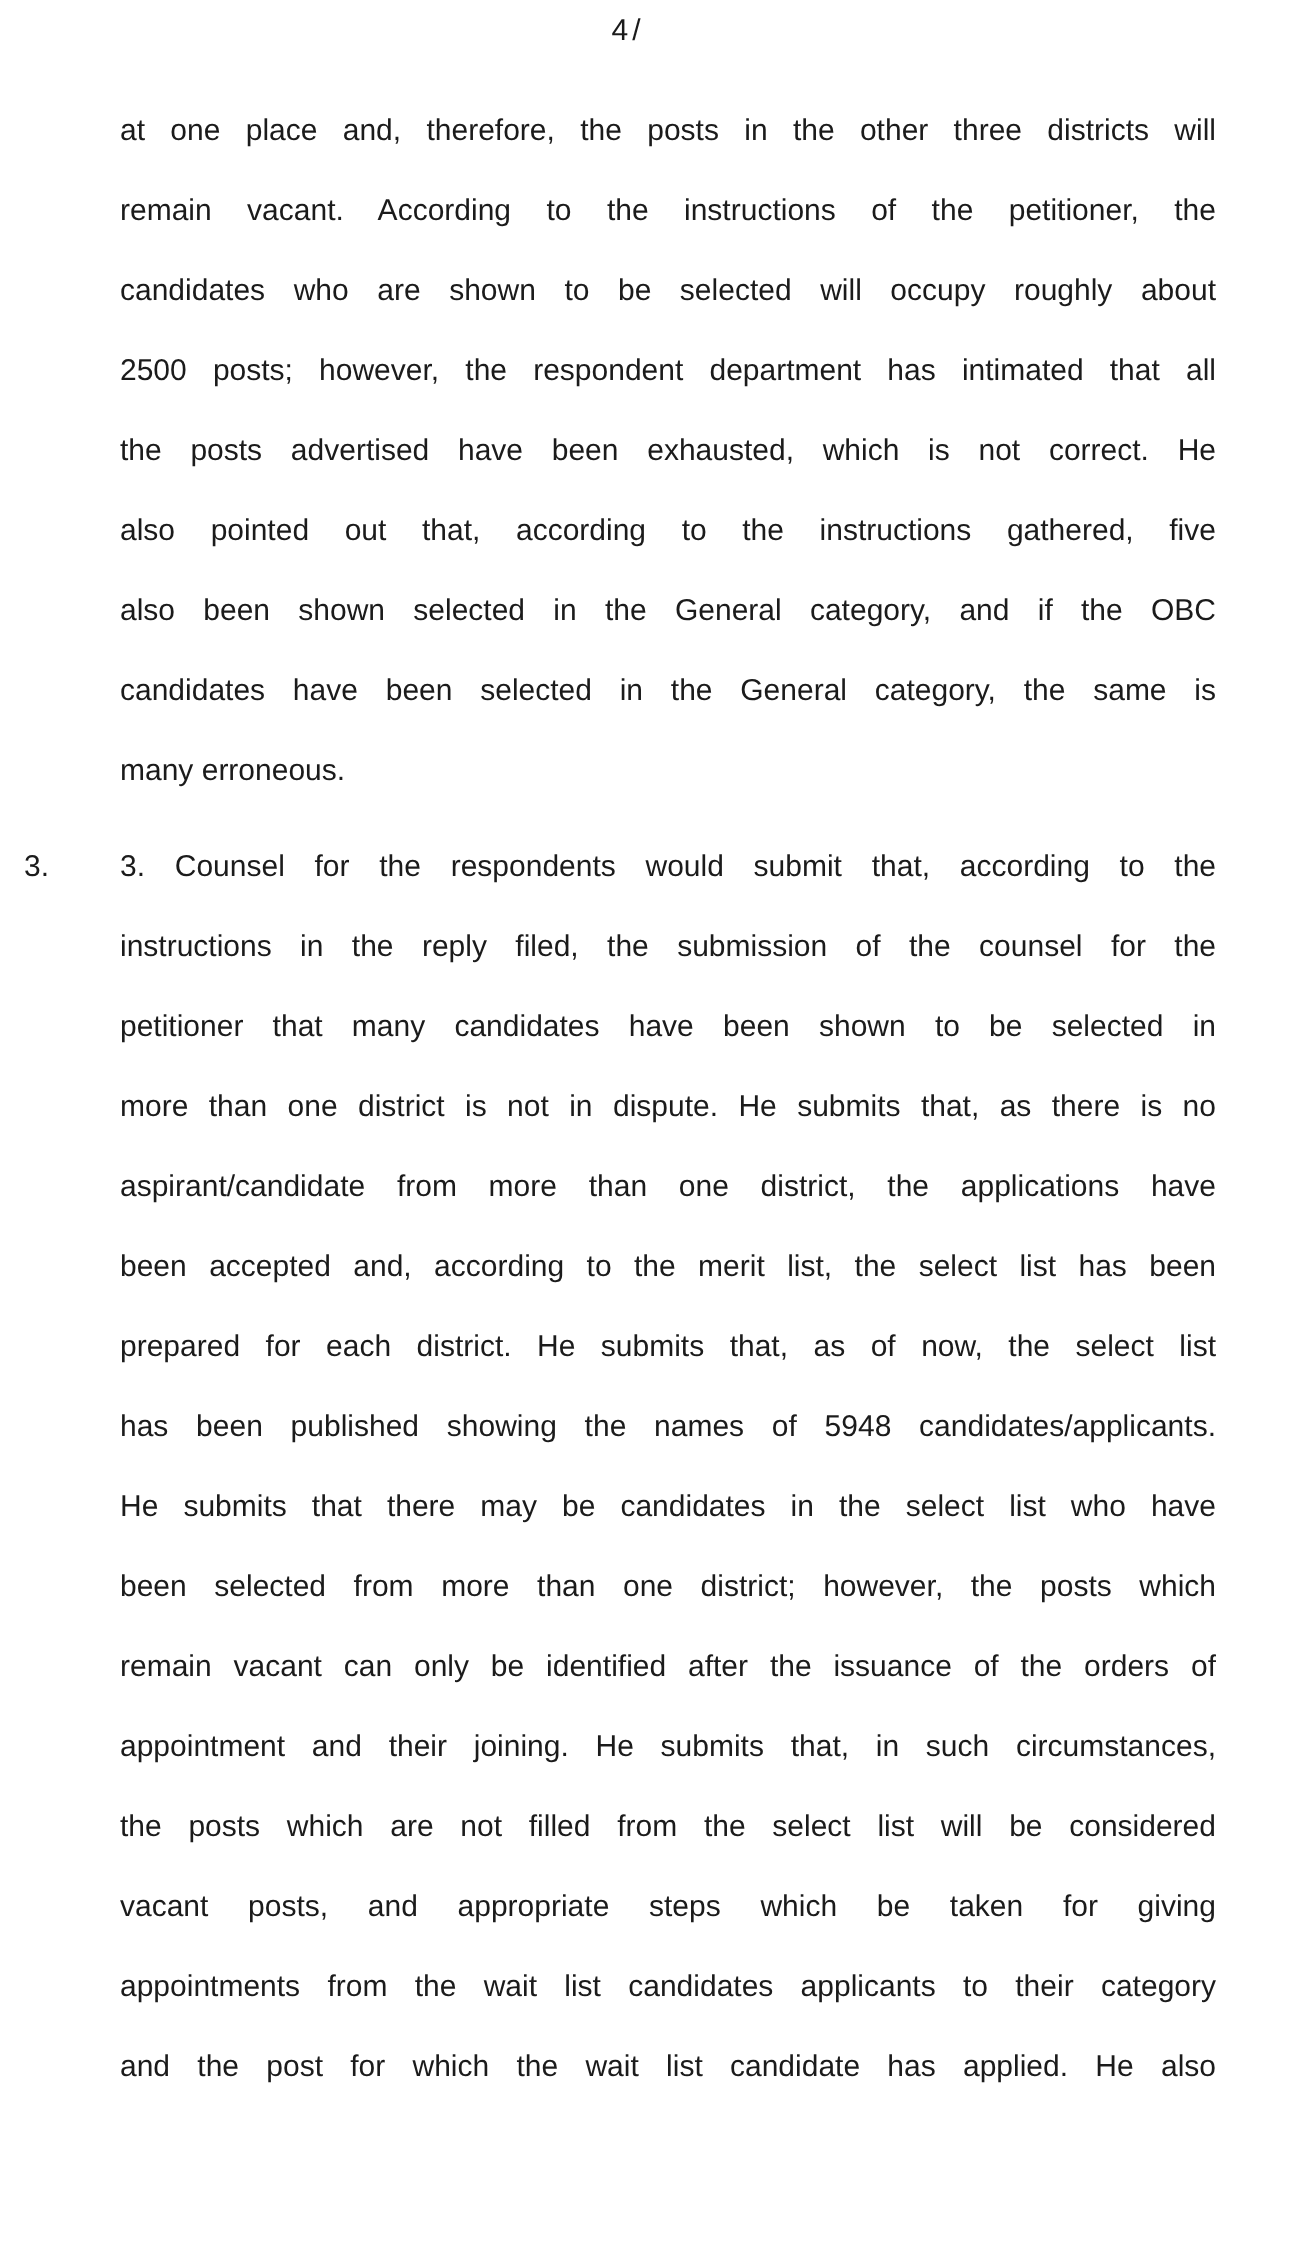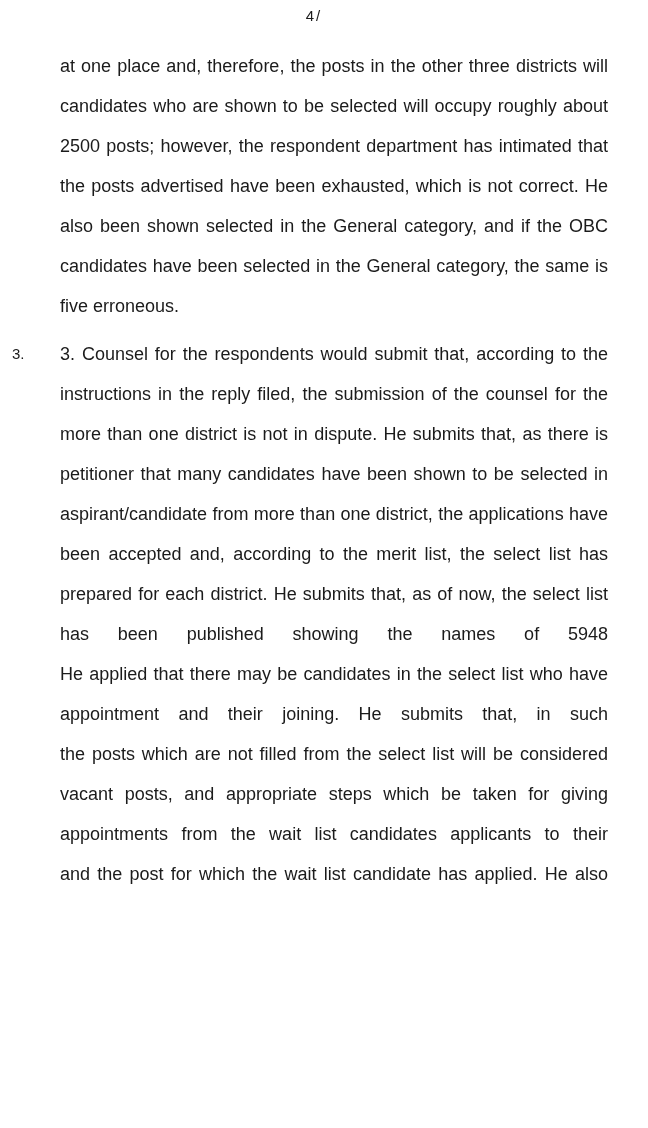--- a/index.html
+++ b/index.html
@@ -33,21 +33,21 @@
   }
   .para {
     position: relative;
   }
   .para.numbered {
     margin-top: 8px;
   }
   .line {
     height: 40px;
     line-height: 40px;
-    font-size: 18px;
+    font-size: 15px;
     text-align: justify;
     text-align-last: justify;
     overflow: hidden;
   }
   .line.endpara {
     text-align-last: left;
   }
   .marker {
     position: absolute;
     left: -48px;
@@ -61,39 +61,43 @@
 <body>
 
 <div class="page">
 
   <div class="page-header">4/</div>
 
   <div class="doc-body">
 
     <div class="para">
       <div class="line">at one place and, therefore, the posts in the other three districts will</div>
+      <div class="line">remain vacant. According to the instructions of the petitioner, the</div>
       <div class="line">candidates who are shown to be selected will occupy roughly about</div>
       <div class="line">2500 posts; however, the respondent department has intimated that all</div>
       <div class="line">the posts advertised have been exhausted, which is not correct. He</div>
+      <div class="line">also pointed out that, according to the instructions gathered, five</div>
       <div class="line">also been shown selected in the General category, and if the OBC</div>
       <div class="line">candidates have been selected in the General category, the same is</div>
-      <div class="line endpara">five erroneous.</div>
+      <div class="line endpara">many erroneous.</div>
     </div>
 
     <div class="para numbered">
       <div class="marker">3.</div>
       <div class="line">3. Counsel for the respondents would submit that, according to the</div>
       <div class="line">instructions in the reply filed, the submission of the counsel for the</div>
+      <div class="line">petitioner that many candidates have been shown to be selected in</div>
       <div class="line">more than one district is not in dispute. He submits that, as there is no</div>
-      <div class="line">petitioner that many candidates have been shown to be selected in</div>
       <div class="line">aspirant/candidate from more than one district, the applications have</div>
       <div class="line">been accepted and, according to the merit list, the select list has been</div>
       <div class="line">prepared for each district. He submits that, as of now, the select list</div>
       <div class="line">has been published showing the names of 5948 candidates/applicants.</div>
-      <div class="line">He applied that there may be candidates in the select list who have</div>
+      <div class="line">He submits that there may be candidates in the select list who have</div>
+      <div class="line">been selected from more than one district; however, the posts which</div>
+      <div class="line">remain vacant can only be identified after the issuance of the orders of</div>
       <div class="line">appointment and their joining. He submits that, in such circumstances,</div>
       <div class="line">the posts which are not filled from the select list will be considered</div>
       <div class="line">vacant posts, and appropriate steps which be taken for giving</div>
       <div class="line">appointments from the wait list candidates applicants to their category</div>
       <div class="line">and the post for which the wait list candidate has applied. He also</div>
     </div>
 
   </div>
 </div>
 

